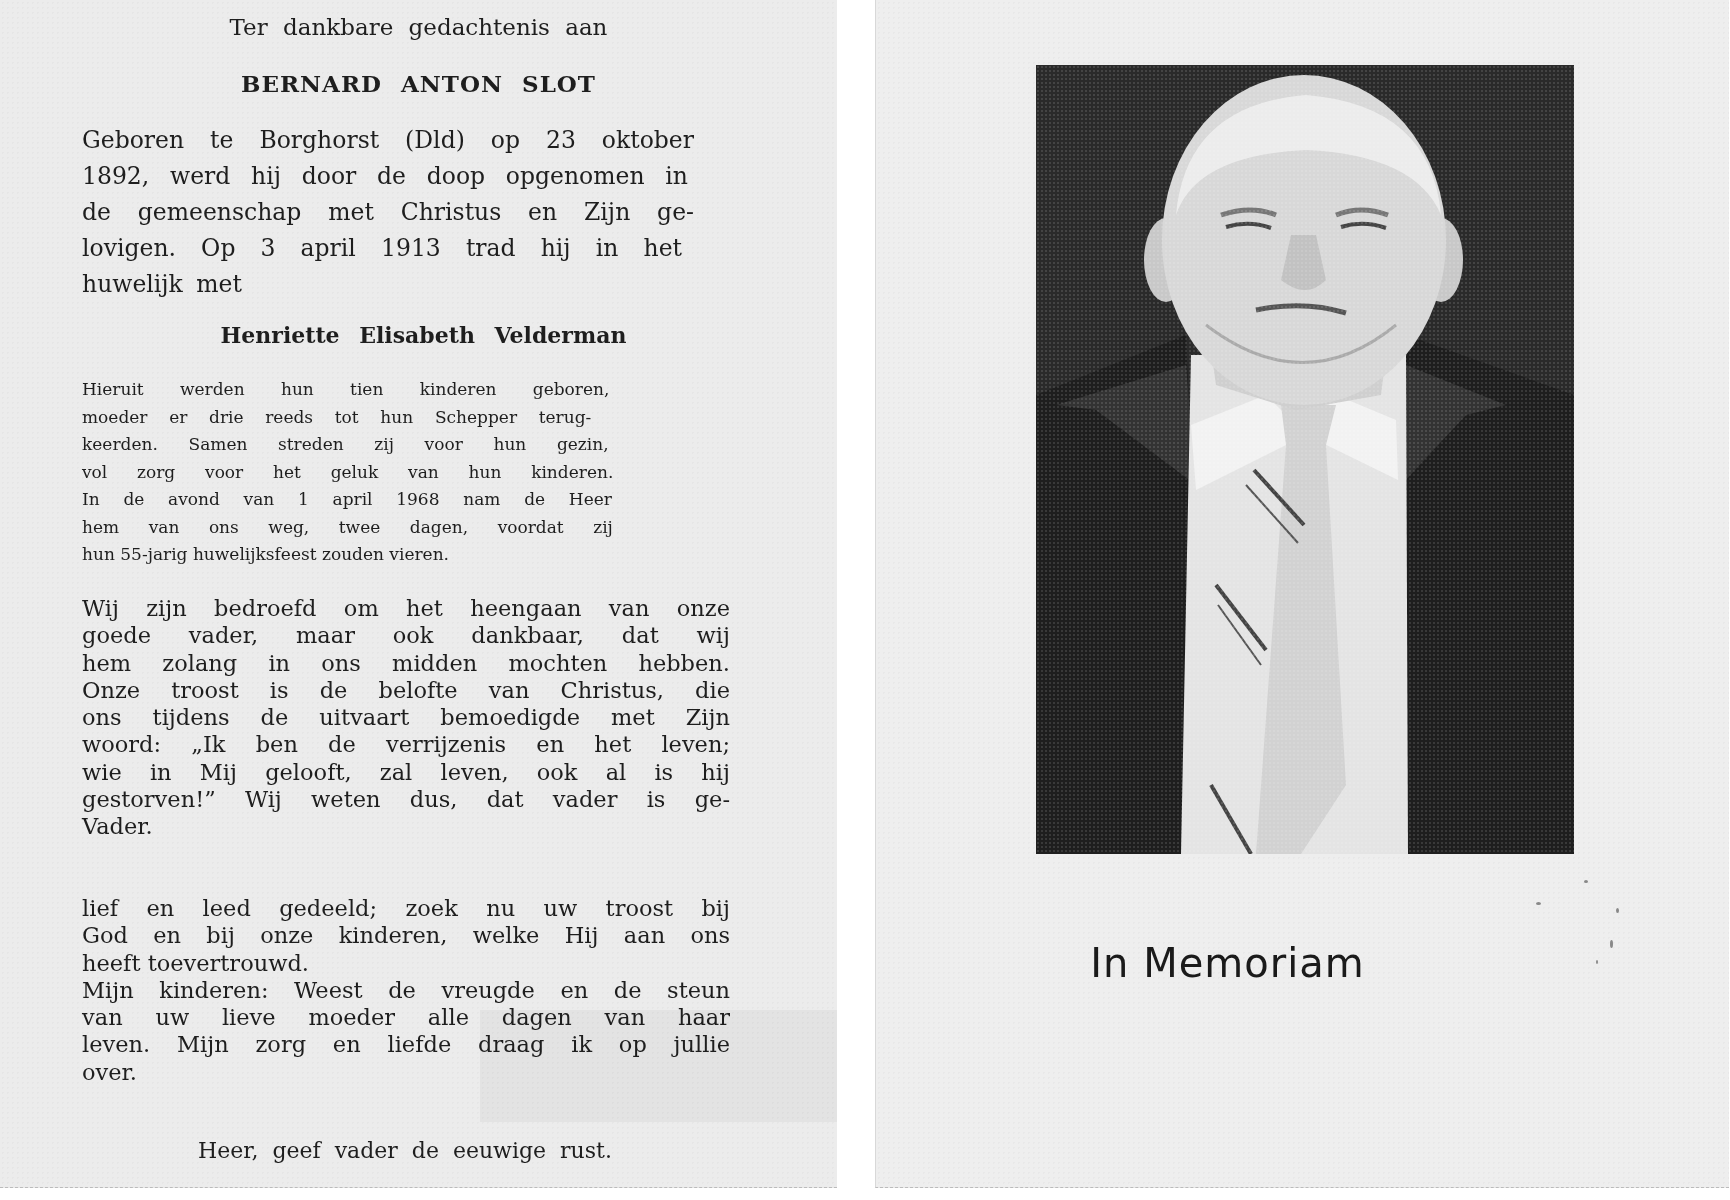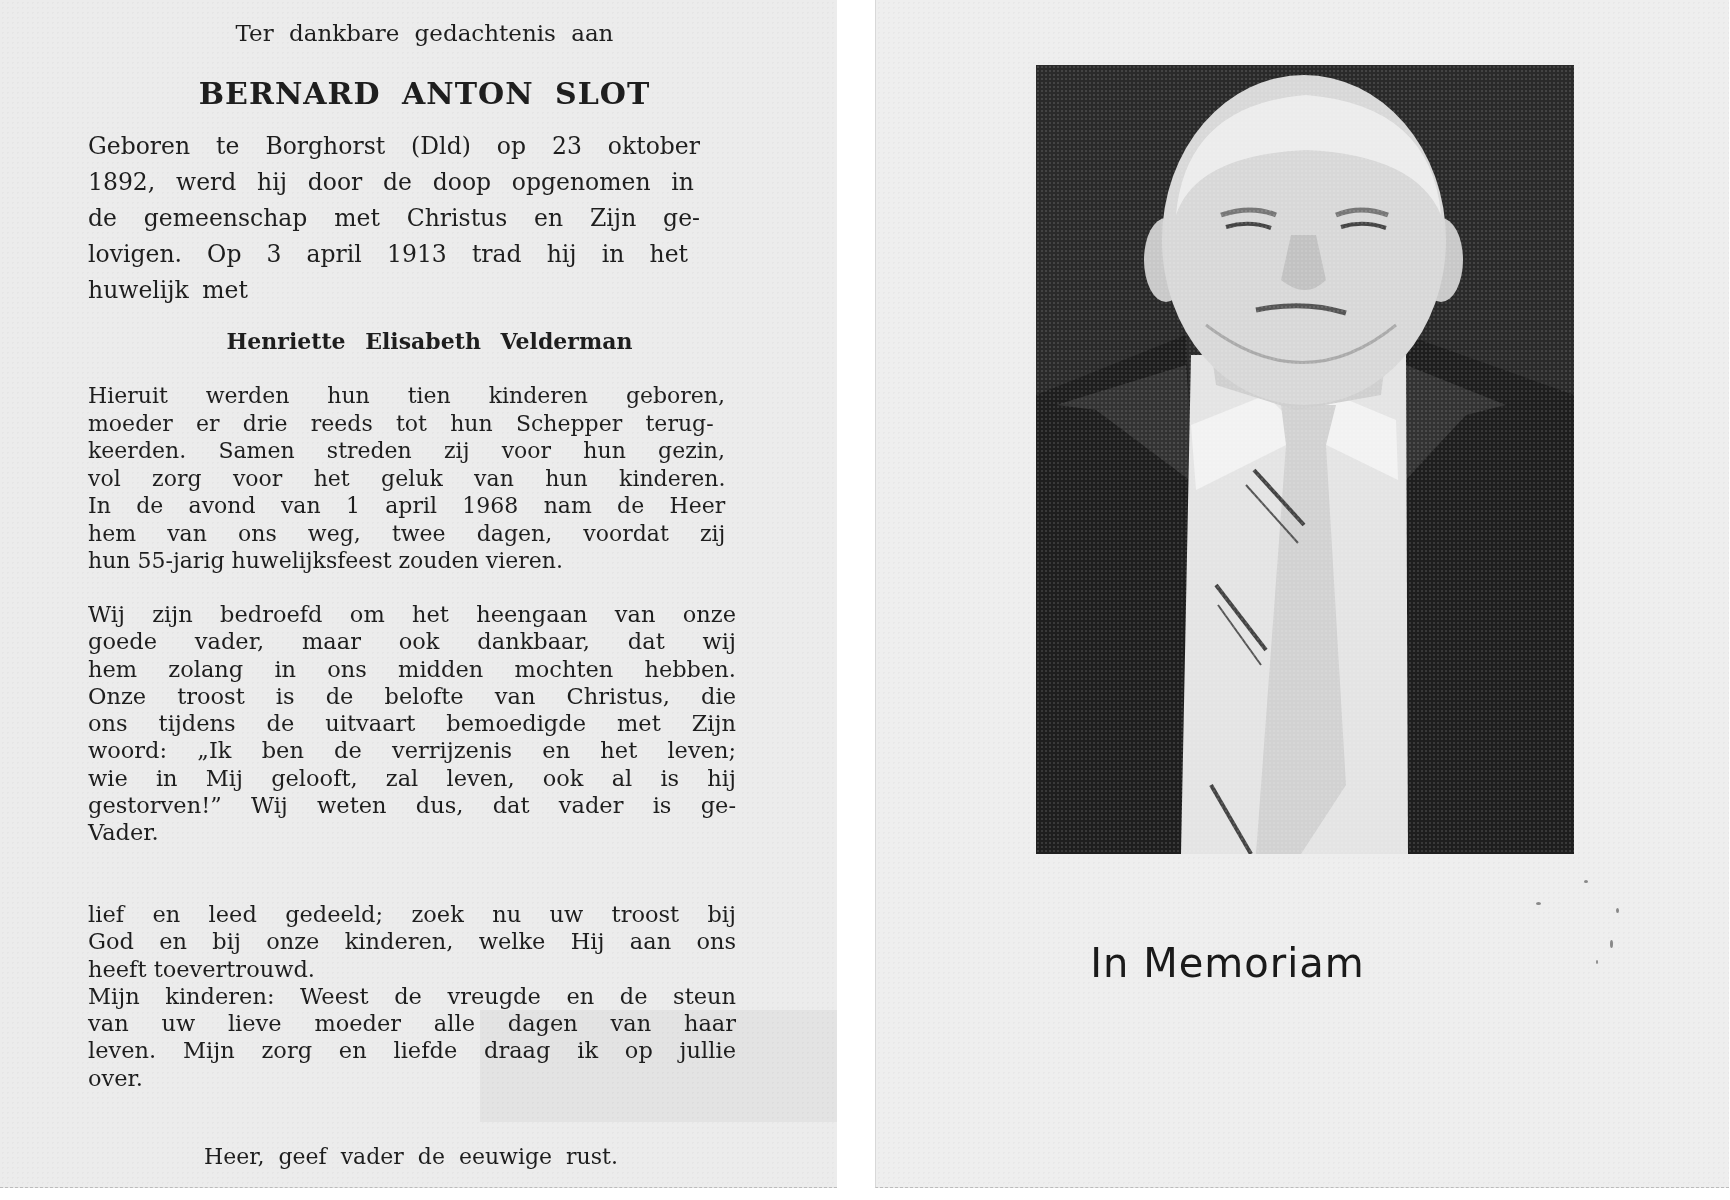--- a/index.html
+++ b/index.html
@@ -9,29 +9,29 @@
   }
   .card {
     position:absolute; top:0; height:1187px;
     background:#ececec;
     background-image: radial-gradient(rgba(0,0,0,0.025) 1px, transparent 1px);
     background-size:5px 5px;
   }
   #card-left { left:0; width:837px; border-bottom:1px dashed #bbb; }
   #card-right { left:875px; width:853px; background-color:#eeeeee; border-left:1px solid #d8d8d8; border-bottom:1px dashed #bbb; }
 
-  .abs { position:absolute; margin:6px; }
+  .abs { position:absolute; margin:0; }
   .center { text-align:center; }
   .just { text-align:justify; text-align-last:left; }
 
   #title-line { top:14px; left:0; width:837px; font-size:23px; word-spacing:8px; }
-  #deceased-name { top:70px; left:0; width:837px; font-size:30px; font-weight:bold; letter-spacing:1px; word-spacing:10px; }
+  #deceased-name { top:70px; left:0; width:837px; font-size:23px; font-weight:bold; letter-spacing:1px; word-spacing:10px; }
   #para-birth { top:122px; left:82px; width:648px; font-size:23.5px; line-height:36px; word-spacing:6px; }
   #spouse-name { top:322px; left:0; width:837px; font-size:22px; font-weight:bold; word-spacing:12px; padding-left:10px; box-sizing:border-box; }
-  #para-family { top:376px; left:82px; width:648px; font-size:22px; line-height:27.5px; }
+  #para-family { top:376px; left:82px; width:648px; font-size:17px; line-height:27.5px; }
   #para-faith { top:595px; left:82px; width:648px; font-size:22.5px; line-height:27.3px; }
   #para-farewell { top:895px; left:82px; width:648px; font-size:22.5px; line-height:27.3px; }
   #closing-line { top:1138px; left:0; width:810px; font-size:22px; word-spacing:7px; }
   .p-line { display:block; }
 
   #fold-shade { position:absolute; left:480px; top:1010px; width:357px; height:112px; background:rgba(0,0,0,0.035); }
 
   #portrait {
     position:absolute; left:1036px; top:65px; width:538px; height:789px;
     background:#262626; overflow:hidden;

